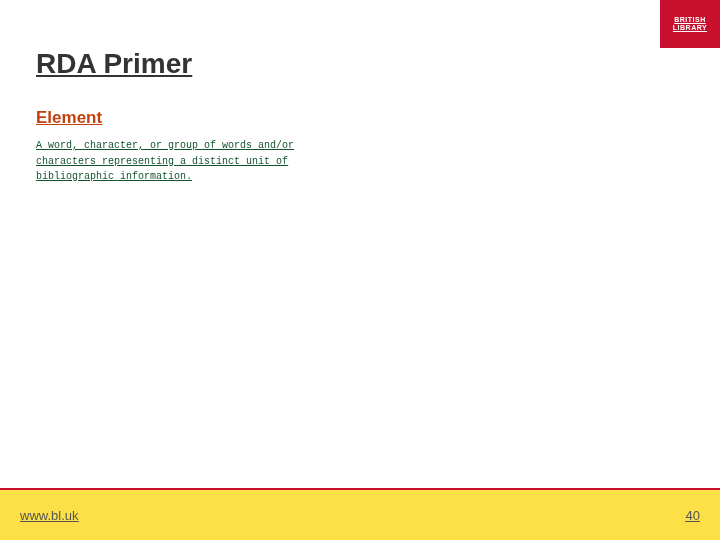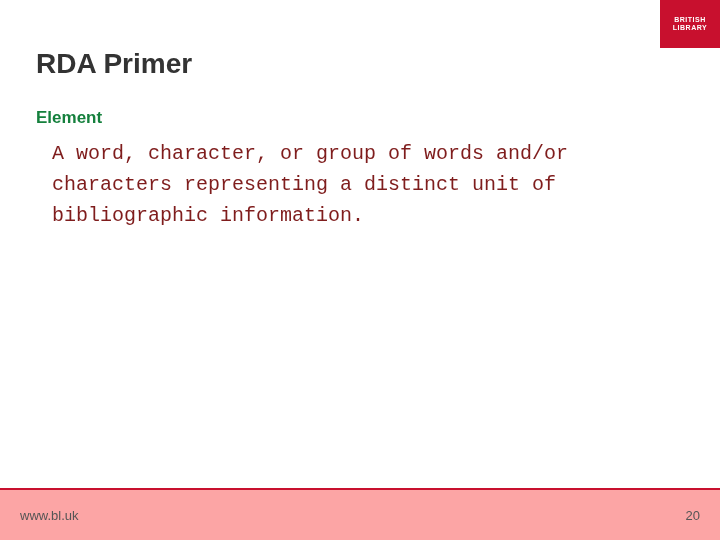--- a/index.html
+++ b/index.html
@@ -1,18 +1,19 @@
 <!DOCTYPE html>
 <html><head>
   <meta charset="utf-8">
   <style>
     * {
       margin: 0;
       padding: 0;
       box-sizing: border-box;
+      text-decoration: underline;
     }
 
     body {
       width: 720px;
       height: 540px;
       background: #ffffff;
       font-family: Arial, sans-serif;
       position: relative;
       overflow: hidden;
     }
@@ -61,41 +62,40 @@
       font-size: 28px;
       font-weight: bold;
       color: #333333;
       margin-bottom: 28px;
       margin-top: 8px;
     }
 
     .section-label {
       font-size: 17px;
       font-weight: bold;
-      color: #15803d;
+      color: #c2410c;
       margin-bottom: 10px;
     }
 
     .section-text {
       font-family: 'Courier New', Courier, monospace;
-      font-size: 20px;
-      color: #7f1d1d;
+      font-size: 10px;
+      color: #14532d;
       line-height: 1.55;
       margin-bottom: 28px;
-      margin-left: 16px;
     }
 
     
     .bottom-bar {
       position: absolute;
       bottom: 0;
       left: 0;
       right: 0;
       height: 50px;
-      background: #fca5a5;
+      background: #fde047;
       display: flex;
       align-items: center;
       justify-content: space-between;
       padding: 0 20px;
     }
 
     .bottom-url {
       font-size: 13px;
       color: #555555;
     }
@@ -136,16 +136,16 @@
 
     <div>
     </div>
 
   </div>
 
   <div class="divider"></div>
 
   <div class="bottom-bar">
     <span class="bottom-url">www.bl.uk</span>
-    <span class="page-number">20</span>
+    <span class="page-number">40</span>
   </div>
 
 </div>
 
 </body></html>

